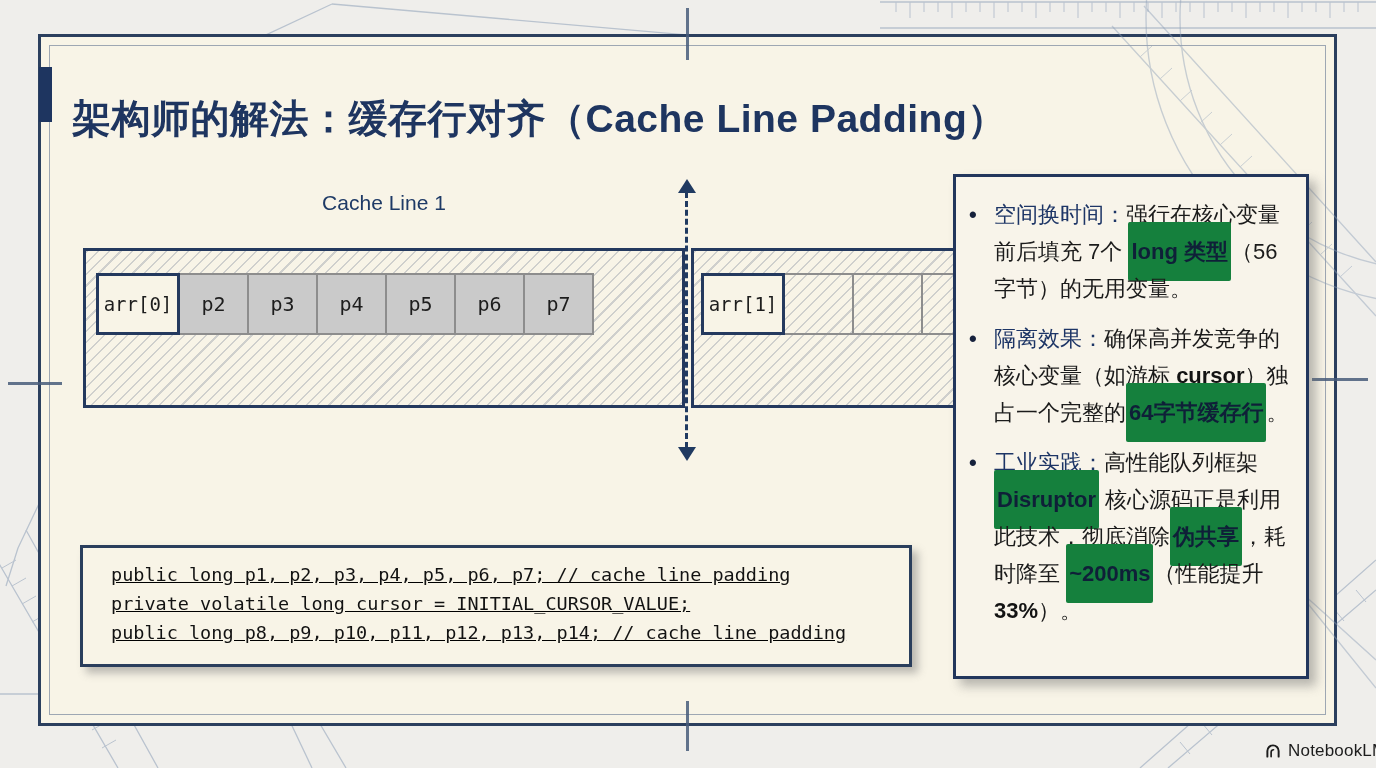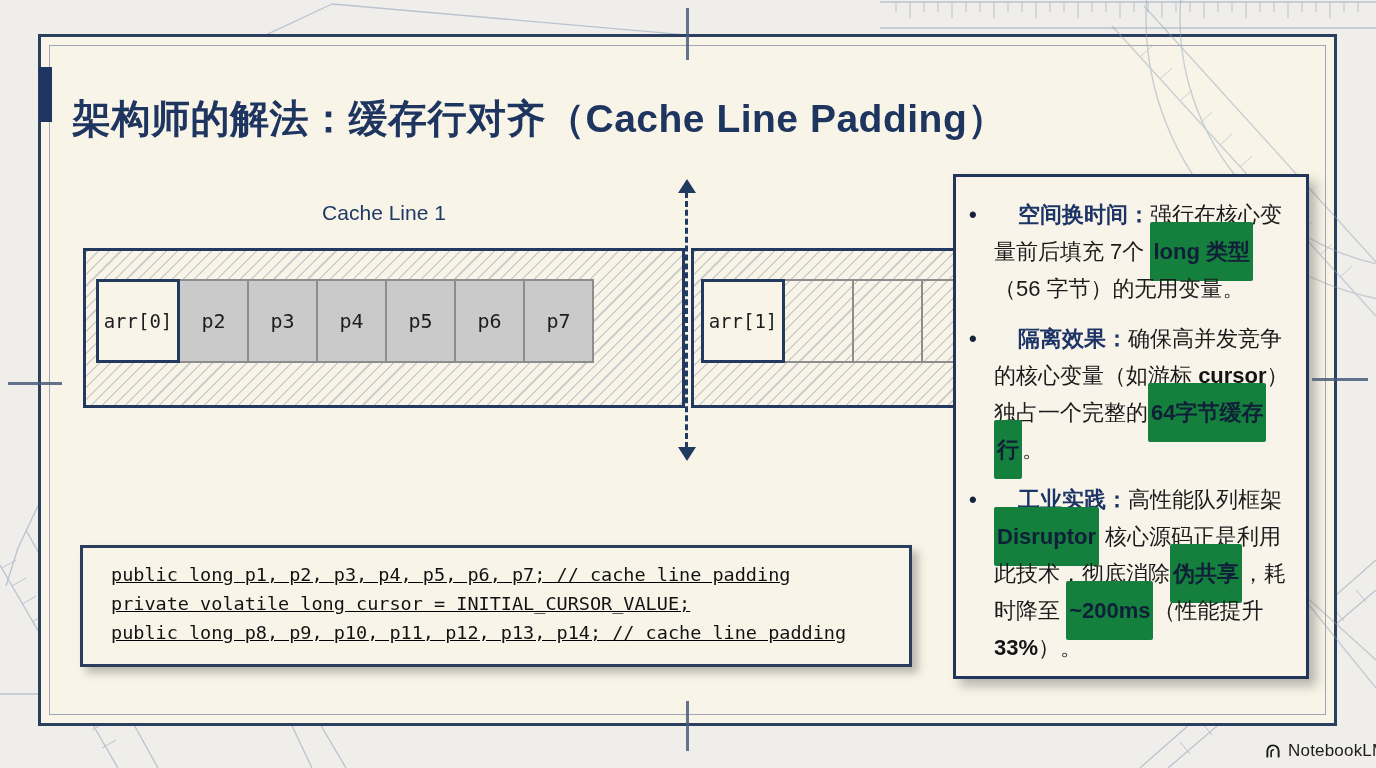--- a/index.html
+++ b/index.html
@@ -33,32 +33,32 @@
 
   
   .title-bar{position:absolute;left:39px;top:67px;width:13px;height:55px;background:#1e3560;z-index:4;}
   .title{
     position:absolute;left:72px;top:66px;z-index:4;
     font-size:39px;font-weight:700;color:#1e3560;letter-spacing:.5px;white-space:nowrap;
   }
 
   
   .cl-label{position:absolute;z-index:3;font-size:21px;color:#1e3a66;text-align:center;}
-  .cl1-label{left:83px;top:201px;width:602px;}
+  .cl1-label{left:83px;top:191px;width:602px;}
   .cl2-label{left:740px;top:207px;width:240px;}
 
   .cache-box{
     position:absolute;top:248px;height:160px;box-sizing:border-box;z-index:2;
     border:3px solid #24395e;background-color:#f8f4e7;
     background-image:repeating-linear-gradient(135deg,rgba(140,148,162,.38) 0 1.5px,transparent 1.5px 8px);
   }
   .box1{left:83px;width:602px;}
   .box2{left:691px;width:604px;}
 
-  .cells{position:absolute;top:28px;height:84px;display:flex;align-items:stretch;}
+  .cells{position:absolute;top:22px;height:62px;display:flex;align-items:stretch;}
   .cells1{left:10px;}
   .cells2{left:7px;}
   .cell{
     box-sizing:border-box;display:flex;align-items:center;justify-content:center;
     font-family:"DejaVu Sans Mono","Liberation Mono",monospace;color:#1d1d1d;
     border:2px solid #8d8d8d;margin-left:-2px;
   }
   .cell:first-child{margin-left:0;}
   .cell.var{width:84px;background:#f8f4e7;border:3px solid #24395e;position:relative;z-index:2;font-size:19px;}
   .cell.pad{width:71px;background:#cacaca;font-size:20px;}
@@ -91,21 +91,21 @@
   
   .panel{
     position:absolute;left:953px;top:174px;width:356px;height:505px;box-sizing:border-box;z-index:10;
     background:#f8f4ea;border:3px solid #22365c;
     box-shadow:7px 7px 10px rgba(105,105,105,.45);
     padding:19px 14px 0 13px;
   }
   .bullet{display:flex;margin-bottom:13px;}
   .bullet-marker{flex:none;width:25px;color:#16213c;font-weight:700;font-size:22px;line-height:37px;}
   .bullet-text{flex:1;font-size:22px;line-height:37px;color:#1b1b1b;font-weight:500;}
-  .seg-term{color:#1d3566;font-weight:700;margin-left:24px;}
+  .seg-term{color:#1d3566;font-weight:400;}
   .seg-bold{font-weight:700;color:#131313;}
   .seg-highlight{
     background:#15803d;color:#0f1f38;font-weight:700;
     padding:17px 3px;border-radius:2px;
     -webkit-box-decoration-break:clone;box-decoration-break:clone;
   }
 
   
   .branding{
     position:absolute;left:1264px;top:741px;z-index:8;display:flex;align-items:center;gap:6px;

